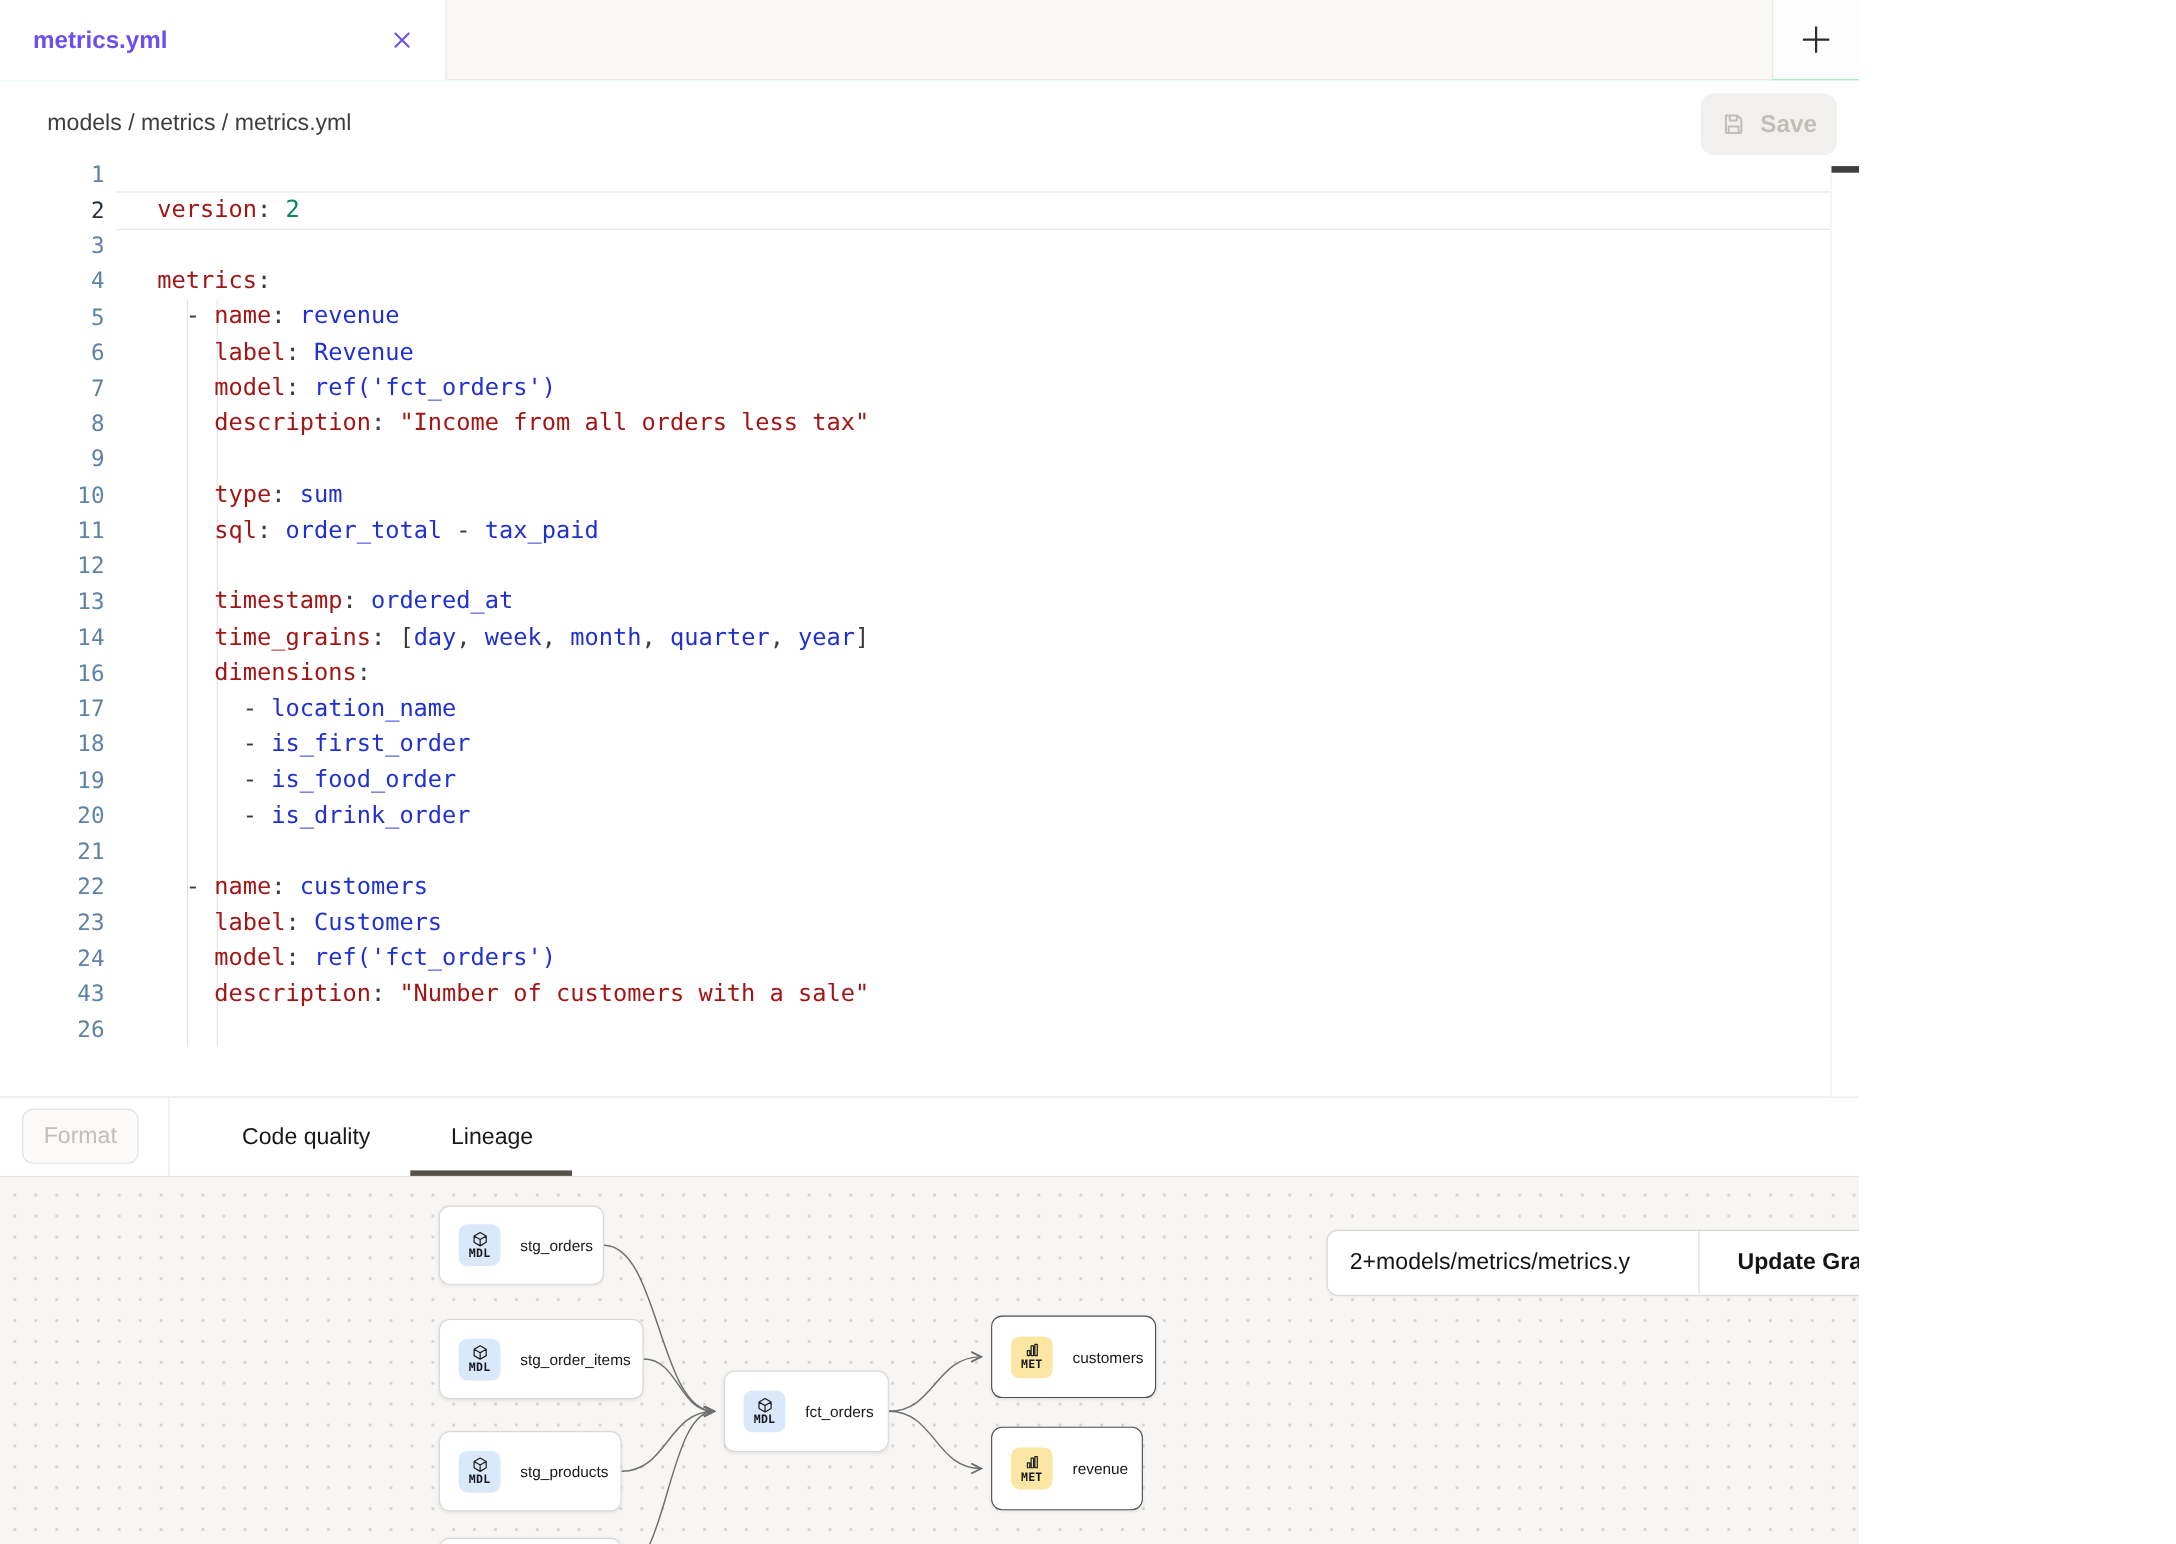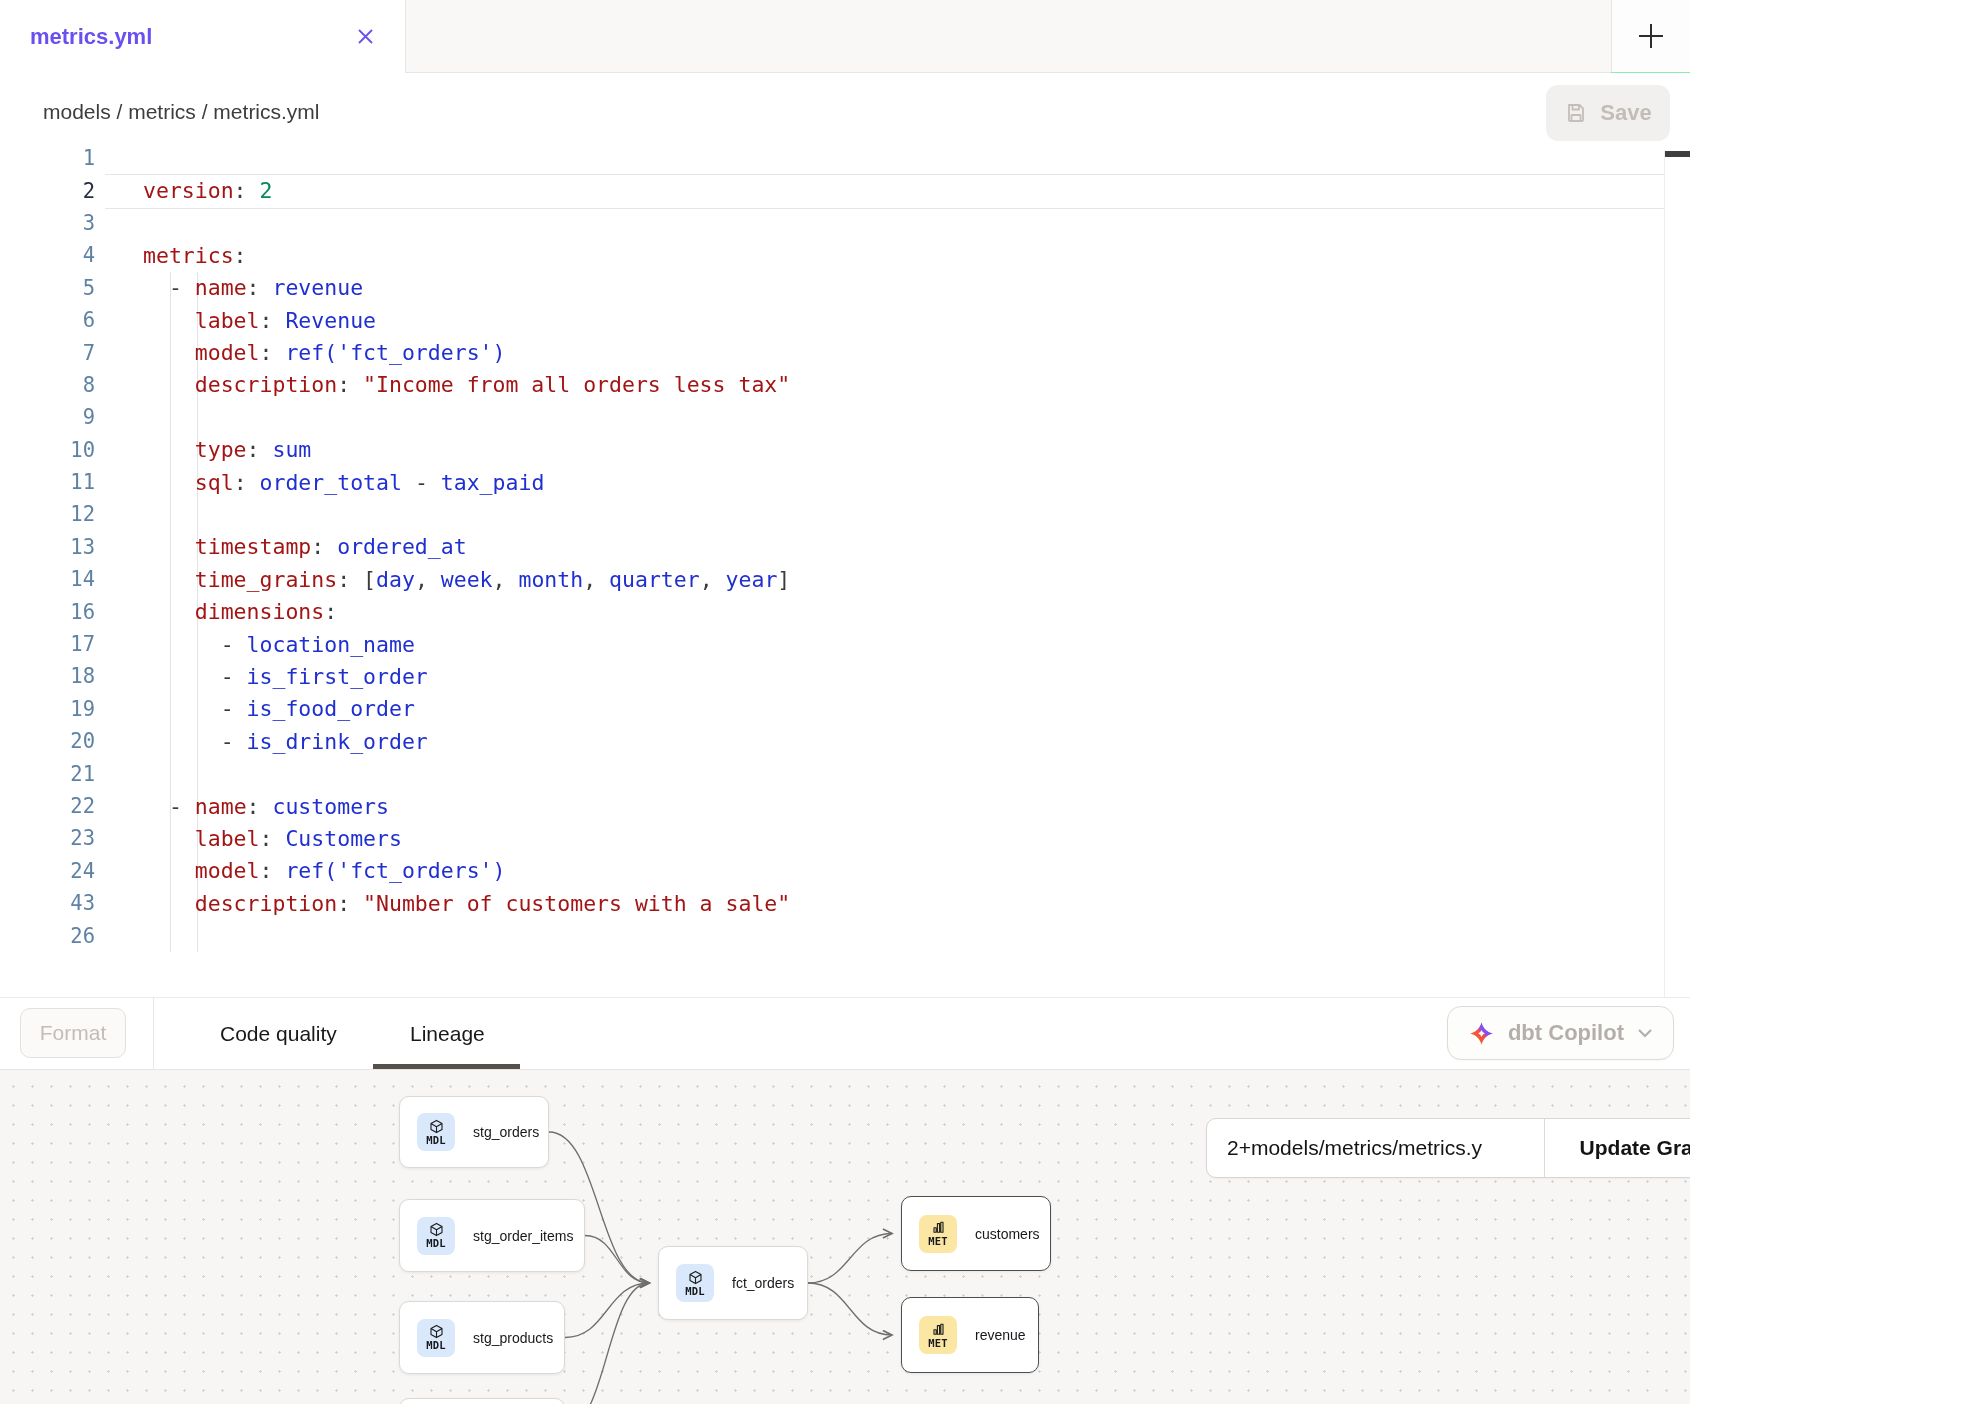--- a/index.html
+++ b/index.html
@@ -264,38 +264,20 @@
       <div class="ruler-mark"></div>
     </div>
   </div>
 
   <div class="btoolbar">
     <button class="format-btn">Format</button>
     <div class="tb-divider"></div>
     <div class="tb-tab tb-tab-cq">Code quality</div>
     <div class="tb-tab tb-tab-ln">Lineage</div>
     <div class="tb-underline"></div>
-    <div class="copilot-btn">
-      <svg width="27" height="27" viewBox="0 0 30 30">
-        <defs>
-            <linearGradient id="cpg" x1="0" y1="1" x2="1" y2="0">
-          <stop offset="0.12" stop-color="#ff5a2d"></stop>
-              <stop offset="0.48" stop-color="#f4503e"></stop>
-          <stop offset="0.6" stop-color="#8a4df0"></stop>
-              <stop offset="1" stop-color="#6f42f5"></stop>
-        </linearGradient>
-          </defs>
-        <path d="M15 2.5 C16.8 9.2 20.8 13.2 27.5 15 C20.8 16.8 16.8 20.8 15 27.5 C13.2 20.8 9.2 16.8 2.5 15 C9.2 13.2 13.2 9.2 15 2.5 Z" fill="url(#cpg)"></path>
-        <path d="M15 11.2 C15.9 13.2 16.8 14.1 18.8 15 C16.8 15.9 15.9 16.8 15 18.8 C14.1 16.8 13.2 15.9 11.2 15 C13.2 14.1 14.1 13.2 15 11.2 Z" fill="#fff"></path>
-      </svg>
-      <span>dbt Copilot</span>
-      <svg width="16" height="10" viewBox="0 0 16 10">
-          <polyline points="2,2 8,8 14,2" stroke="#b5afab" stroke-width="2.2" fill="none"></polyline>
-        </svg>
-    </div>
   </div>
 
   <div class="lineage">
     <svg class="edges" width="1978" height="334" viewBox="0 0 1978 334">
       <defs>
         <marker id="arrow" markerWidth="10" markerHeight="10" refX="8" refY="4" orient="auto">
           <path d="M1,0.5 L8,4 L1,7.5" fill="none" stroke="#6e6e6e" stroke-width="1.3"></path>
         </marker>
       </defs>
     <path d="M549,62 C599,62 599,213 649,213" class="edge" marker-end="url(#arrow)"></path>

